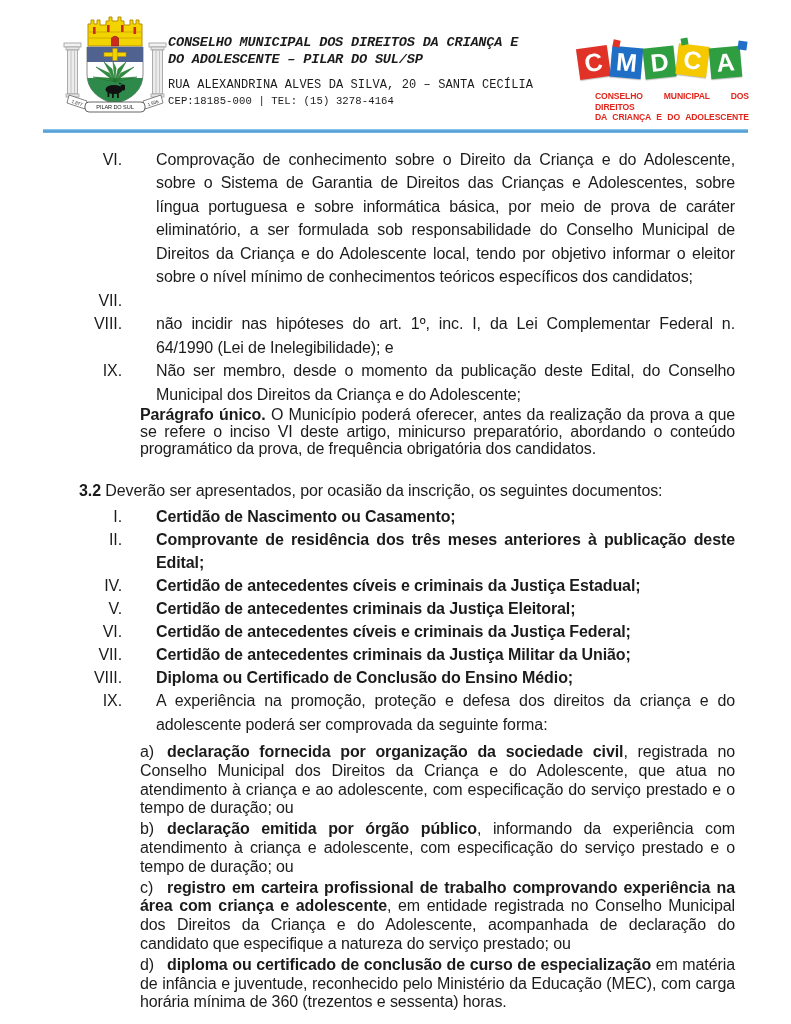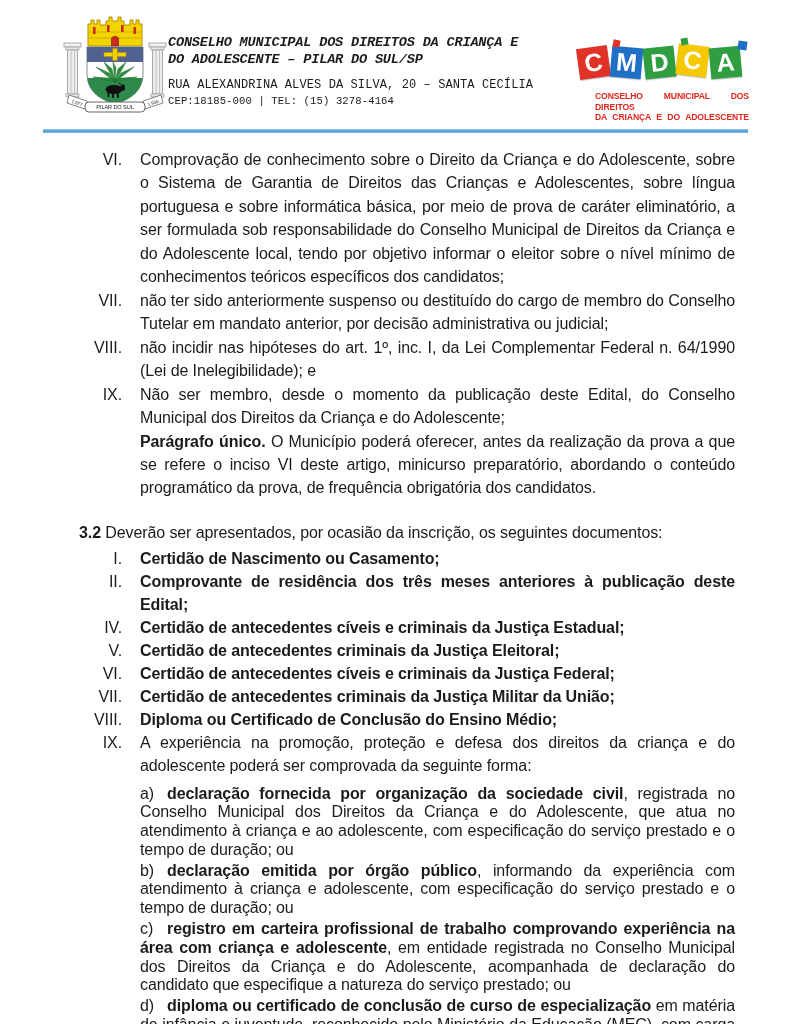--- a/index.html
+++ b/index.html
@@ -39,23 +39,23 @@
   .acc-yellow{width:9px;height:9px;right:6px;bottom:-2px;transform:rotate(14deg);z-index:-1;}
   .cmdca-caption{font-weight:bold;font-size:8.6px;line-height:10.5px;margin-top:6px;letter-spacing:-0.1px;}
   .cmdca-caption .cl{text-align:justify;text-align-last:justify;margin-left:26px;}
   
   .divider{height:4px;margin:6px 43px 0 43px;
     background:linear-gradient(180deg,#9dcdec 0%,#4899d4 55%,#86c0e6 100%);}
   
   .main{padding:15px 56px 0 66px;font-size:16px;}
   .li{display:flex;}
   .li .num{flex:0 0 56px;text-align:right;}
-  .li .bdy{flex:1;margin-left:18px;text-align:justify;}
+  .li .bdy{flex:1;margin-left:34px;text-align:justify;}
   .s31 .li{line-height:23.5px;}
-  .para-unico{margin:0 0 0 74px;line-height:23px;text-align:justify;}
+  .para-unico{margin:0 0 0 74px;line-height:17px;text-align:justify;}
   .h32{margin:22px 0 3px 13px;line-height:23px;text-align:justify;}
   .s32 .li{line-height:23px;}
   .s32 .li .bdy.bold{font-weight:bold;}
   .s32 .li.twol{line-height:23.5px;}
   .sub{margin:2px 0 0 74px;line-height:18.8px;text-align:justify;}
   .sub.first{margin-top:7px;}
   .sub .lbl{display:inline-block;width:27px;}
   b{font-weight:bold;}
 </style>
 </head>
@@ -165,21 +165,20 @@
 
   <div class="main">
 
     <div class="s31">
       <div class="li">
         <div class="num">VI.</div>
         <div class="bdy">Comprovação de conhecimento sobre o Direito da Criança e do Adolescente, sobre o Sistema de Garantia de Direitos das Crianças e Adolescentes, sobre língua portuguesa e sobre informática básica, por meio de prova de caráter eliminatório, a ser formulada sob responsabilidade do Conselho Municipal de Direitos da Criança e do Adolescente local, tendo por objetivo informar o eleitor sobre o nível mínimo de conhecimentos teóricos específicos dos candidatos;</div>
       </div>
       <div class="li">
         <div class="num">VII.</div>
-        <div class="bdy">não ter sido anteriormente suspenso ou destituído do cargo de membro do Conselho Tutelar em mandato anterior, por decisão administrativa ou judicial;</div>
       </div>
       <div class="li">
         <div class="num">VIII.</div>
         <div class="bdy">não incidir nas hipóteses do art. 1º, inc. I, da Lei Complementar Federal n. 64/1990 (Lei de Inelegibilidade); e</div>
       </div>
       <div class="li">
         <div class="num">IX.</div>
         <div class="bdy">Não ser membro, desde o momento da publicação deste Edital, do Conselho Municipal dos Direitos da Criança e do Adolescente;</div>
       </div>
       <p class="para-unico"><b>Parágrafo único.</b><span> O Município poderá oferecer, antes da realização da prova a que se refere o inciso VI deste artigo, minicurso preparatório, abordando o conteúdo programático da prova, de frequência obrigatória dos candidatos.</span></p>

